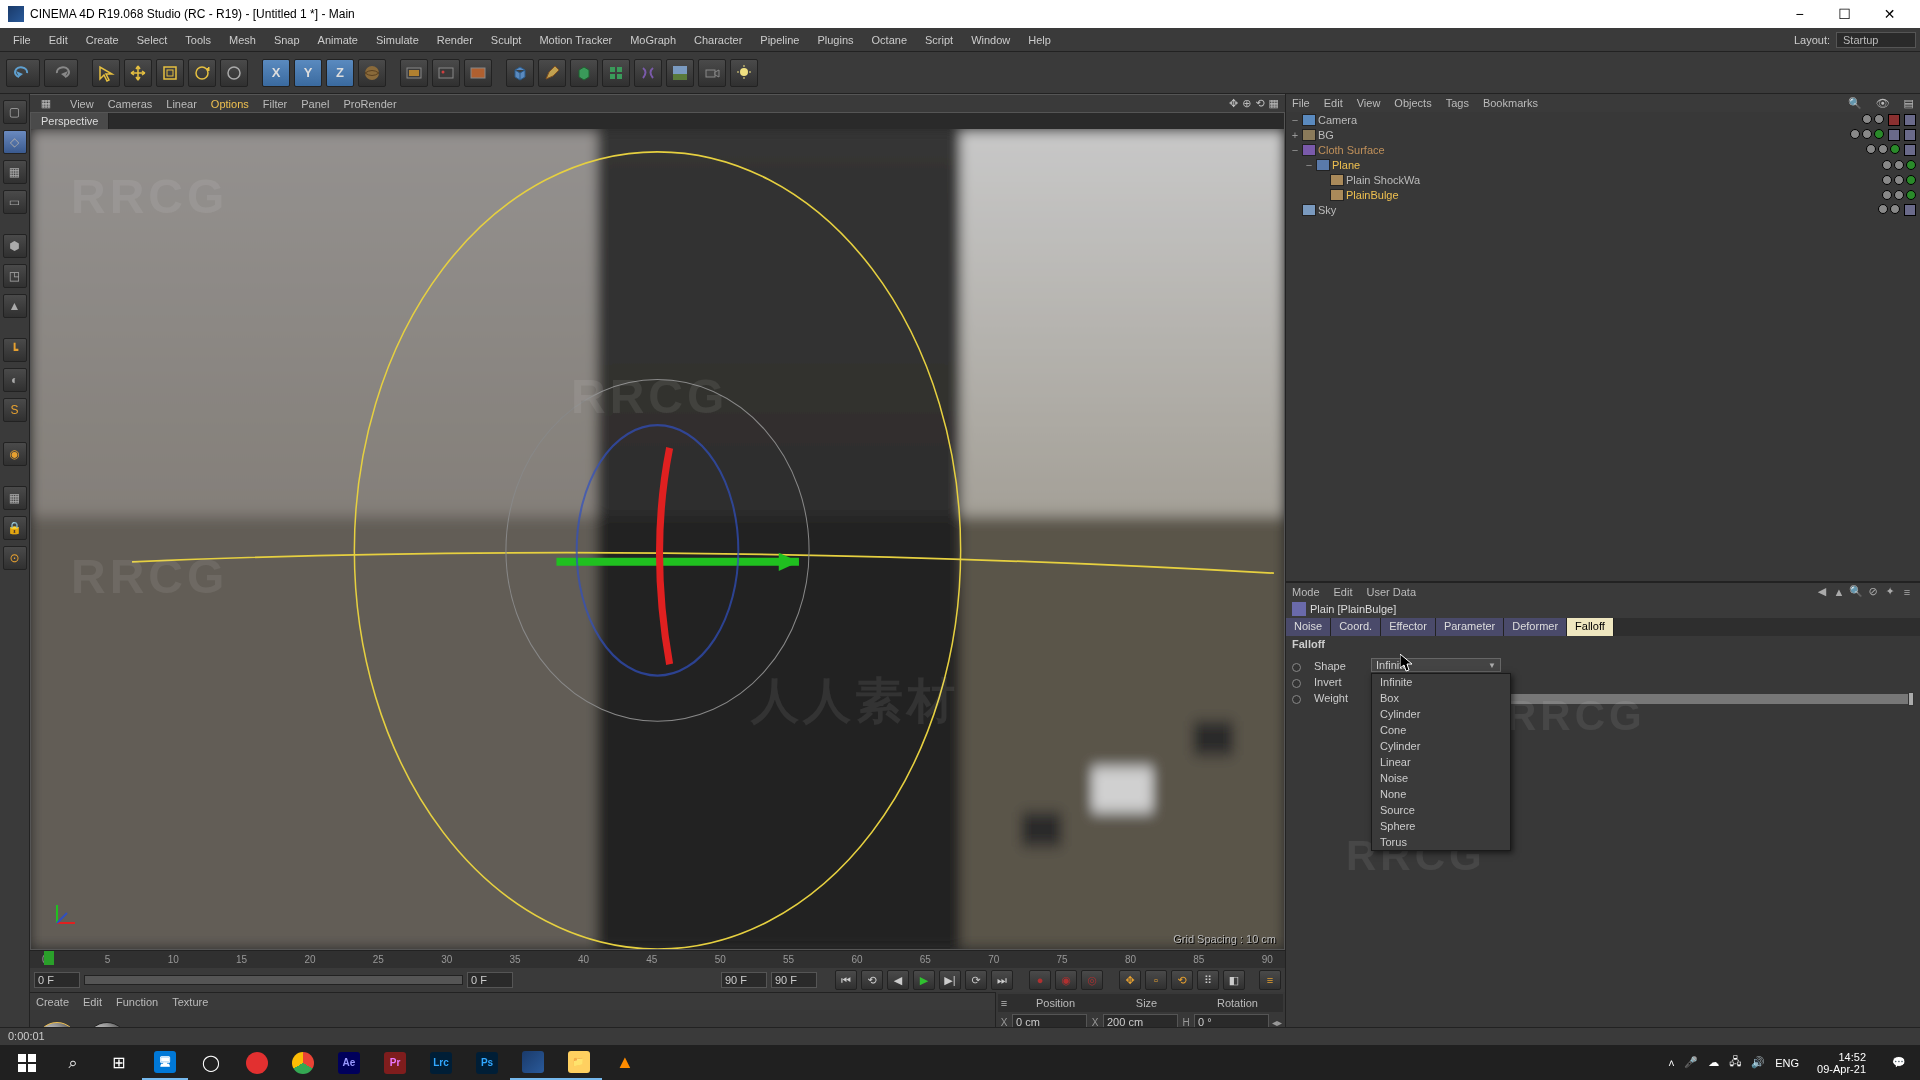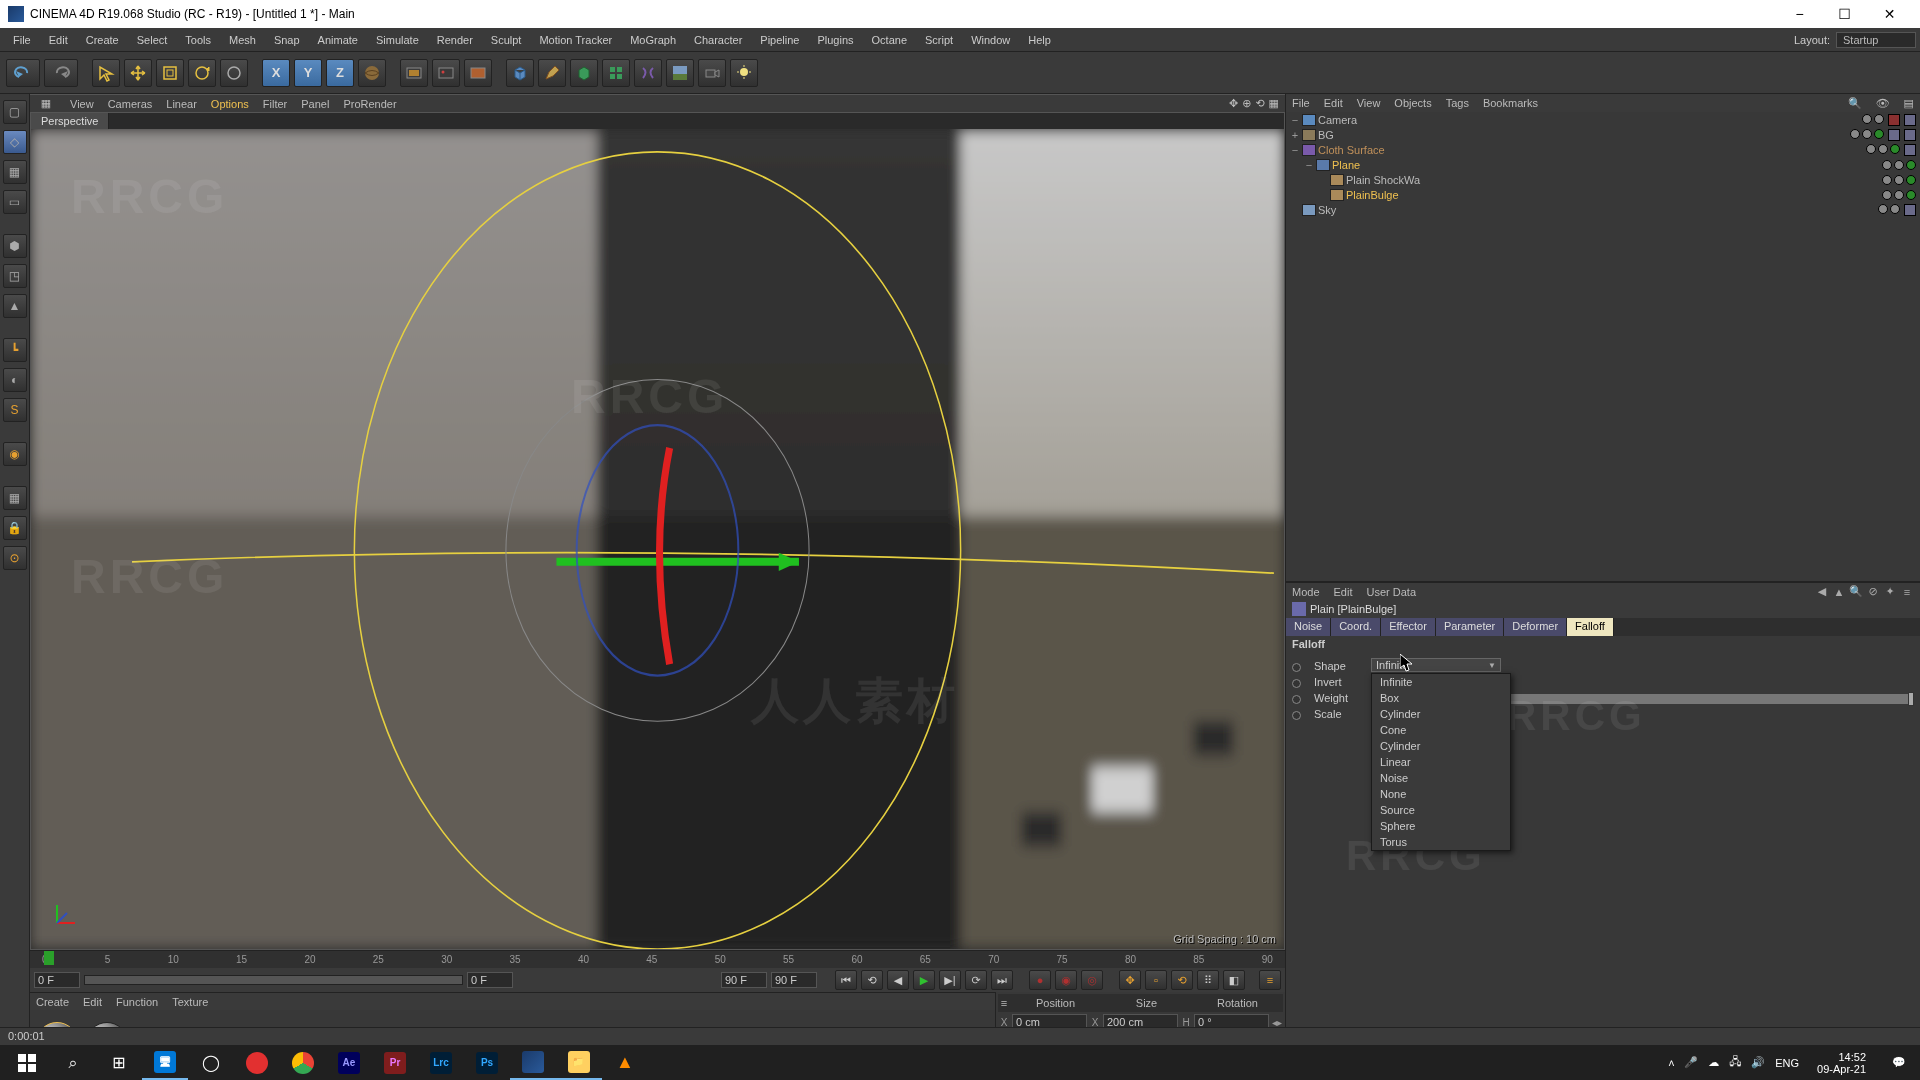--- a/index.html
+++ b/index.html
@@ -658,24 +658,20 @@
           <div class="radio"></div>
           <div class="alabel">Invert</div>
         </div>
         <div class="attr-row">
           <div class="radio"></div>
           <div class="alabel">Weight</div>
           <div class="attr-sliderbar">
               <div class="handle"></div>
             </div>
         </div>
-        <div class="attr-row">
-          <div class="radio"></div>
-          <div class="alabel">Scale</div>
-        </div>
 
         <svg class="cursor-arrow" style="left:114px; top:2px" viewBox="0 0 12 18">
             <path d="M0 0 L0 14 L4 11 L6 17 L9 16 L7 10 L12 10 Z" fill="#000" stroke="#fff" stroke-width="1"></path>
           </svg>
 
         <div class="watermark" style="left:220px; top:40px; font-size:42px">RRCG</div>
         <div class="watermark" style="left:60px; top:180px; font-size:42px">RRCG</div>
       </div>
     </div>
   </div>

